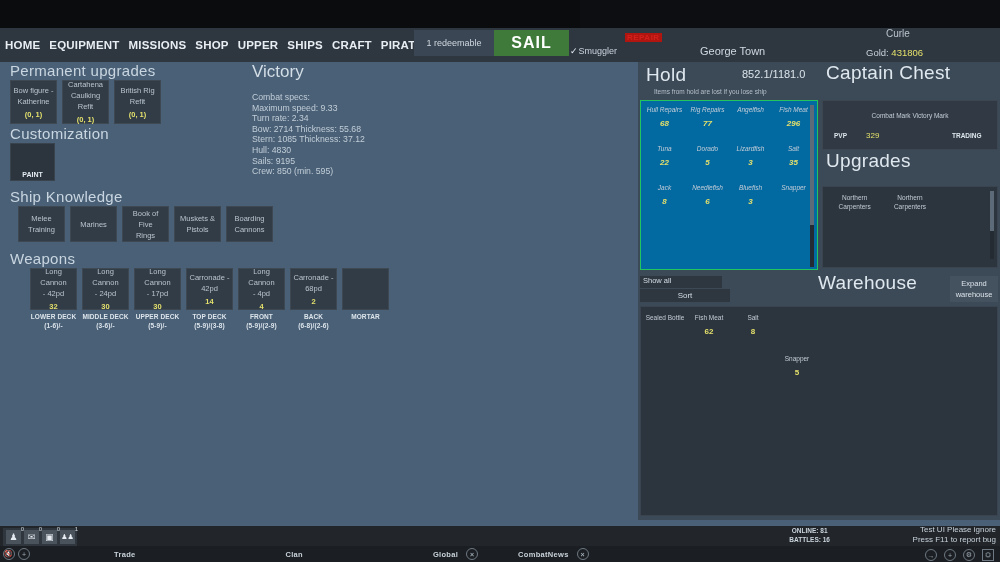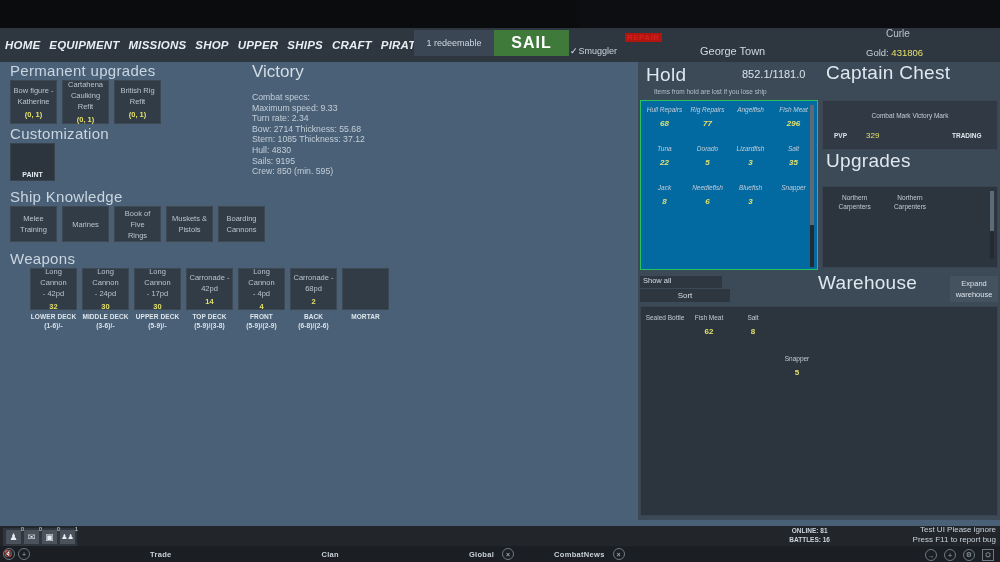--- a/index.html
+++ b/index.html
@@ -23,21 +23,21 @@
   .navbar {
     position:absolute; left:0; top:28px; width:1000px; height:34px;
     background:#2e3640;
   }
   .nav-left {
     position:absolute; left:0; top:0; height:34px;
     display:flex; align-items:center; gap:9px; padding-left:5px;
   }
   .nav-item {
     font-size:11.5px; font-weight:bold; letter-spacing:.2px;
-    color:#e9eef3; cursor:pointer; white-space:nowrap;font-style:italic;
+    color:#e9eef3; cursor:pointer; white-space:nowrap;
   }
 
   .redeem-box {
     position:absolute; left:414px; top:30px; width:80px; height:26px;
     background:#3a4654; display:flex; align-items:center; justify-content:center;
     font-size:9px; color:#cfd8e0;
   }
   .sail-btn {
     position:absolute; left:494px; top:30px; width:75px; height:26px;
     background:#3f7a3b; display:flex; align-items:center; justify-content:center;
@@ -81,21 +81,21 @@
 
   #cust-title { position:absolute; left:10px; top:125px; }
   .paint-swatch {
     position:absolute; left:10px; top:143px; width:45px; height:38px;
     background:#2c343d; border:1px solid #39434d;
     display:flex; align-items:flex-end; justify-content:center; cursor:pointer;
   }
   .paint-swatch span { font-size:7px; font-weight:bold; color:#e4ebf1; padding-bottom:2px; }
 
   #know-title { position:absolute; left:10px; top:188px; }
-  .know-row { position:absolute; left:10px; top:206px; display:flex; gap:5px; }
+  .know-row { position:absolute; left:18px; top:206px; display:flex; gap:5px; }
   .know-slot { width:47px; height:36px; padding:2px; }
 
   #weap-title { position:absolute; left:10px; top:250px; }
   .weap-row { position:absolute; left:10px; top:268px; display:flex; gap:5px;padding-left:20px; }
   .weap-cell { width:47px; display:flex; flex-direction:column; align-items:center; }
   .weap-slot { width:47px; height:42px; padding:2px; }
   .weap-deck {
     font-size:6.5px; font-weight:bold; color:#dde5ec; text-align:center;
     line-height:8.5px; margin-top:3px; letter-spacing:.1px;
   }
@@ -524,21 +524,21 @@
   <div class="chat-icons">
     <div class="cicon">♟<span class="badge">0</span></div>
     <div class="cicon">✉<span class="badge">0</span></div>
     <div class="cicon">▣<span class="badge">0</span></div>
     <div class="cicon" style="font-size:7px">♟♟<span class="badge">1</span></div>
   </div>
 
   <div class="chat-tabs">
     <div class="ctl-icon">🔇</div>
     <div class="ctl-icon">+</div>
-    <div class="chat-tab" style="margin-left:120px">
+    <div class="chat-tab" style="margin-left:84px">
       <span>Trade</span>
     </div>
     <div class="chat-tab" style="margin-left:150px">
       <span>Clan</span>
     </div>
     <div class="chat-tab" style="margin-left:130px">
       <span>Global</span>
       <span class="ctl-icon">×</span>
     </div>
     <div class="chat-tab" style="margin-left:40px">

